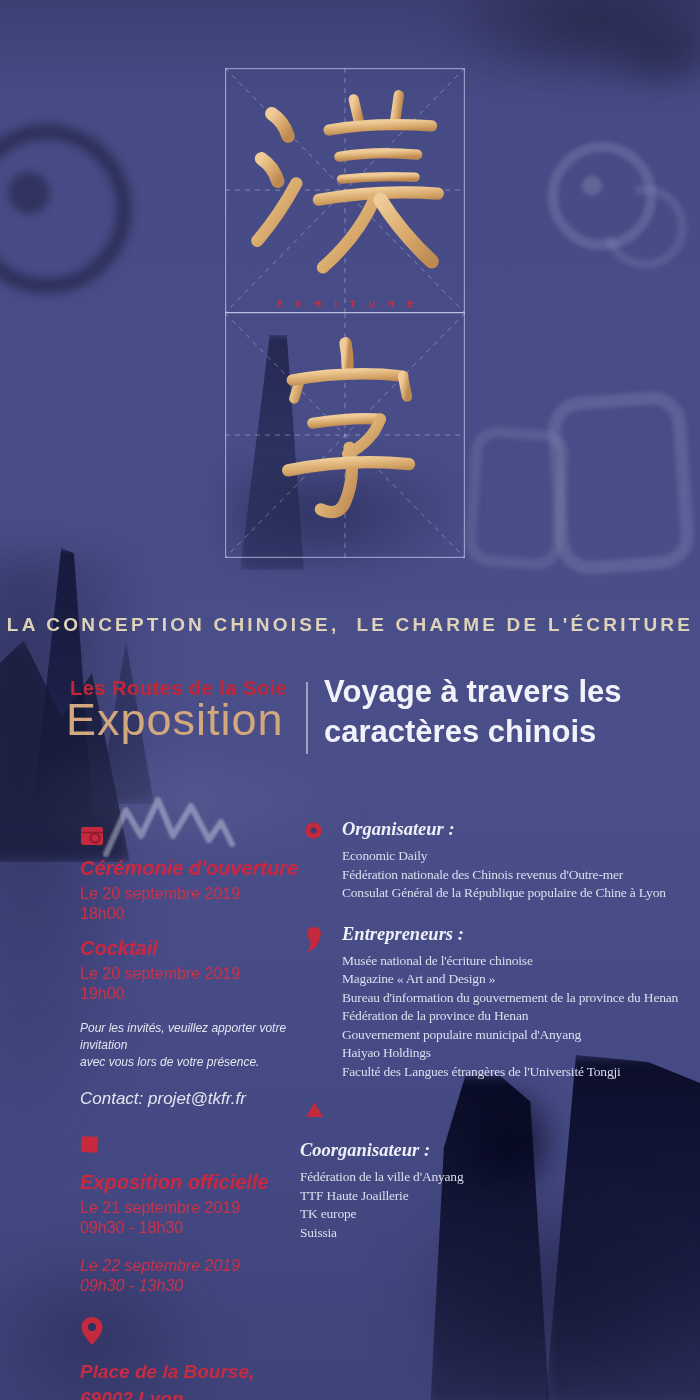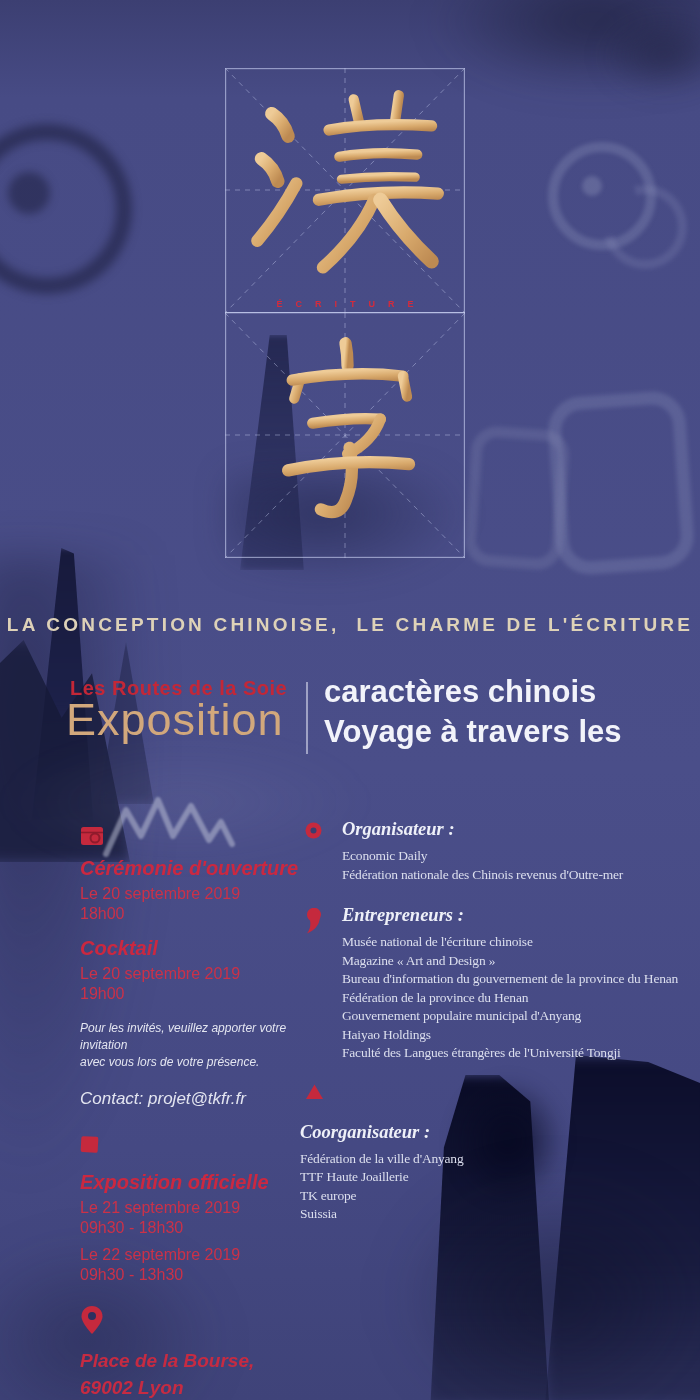--- a/index.html
+++ b/index.html
@@ -31,21 +31,21 @@
   .left-col{position:absolute;left:80px;top:824px;width:255px;z-index:6;}
   .lc-icon{display:block;margin-bottom:6px;}
   .event-name{color:#cb2840;font-size:20px;font-weight:bold;font-style:italic;line-height:24px;}
   .event-date{color:#cb3148;font-size:16px;line-height:21px;margin-top:3px;}
   .event-time{color:#cb3148;font-size:16px;line-height:20px;}
   .event2{margin-top:12px;}
   .note{margin-top:16px;color:#e3e5f0;font-size:12px;font-style:italic;line-height:17px;}
   .contact{margin-top:18px;color:#e3e5f0;font-size:17px;font-style:italic;}
   .stamp-wrap{margin-top:26px;margin-bottom:12px;}
   .session{margin-top:2px;}
-  .session+.session{margin-top:6px;}
+  .session+.session{margin-top:17px;font-style:italic;}
   .pin-wrap{margin-top:20px;margin-bottom:8px;}
   .venue-line{color:#c62b42;font-size:19px;font-weight:bold;font-style:italic;line-height:27px;}
   
   .right-col{position:absolute;left:300px;top:818px;width:392px;z-index:6;font-family:Liberation Serif, serif;}
   .section{display:flex;align-items:flex-start;}
   .sec-icon{width:42px;flex:0 0 42px;padding-top:4px;padding-left:5px;box-sizing:border-box;}
   .sec-heading{color:#eef0f8;font-size:18.5px;font-weight:bold;font-style:italic;line-height:23px;margin-bottom:6px;}
   .sec-item{color:#dcdfee;font-size:13.5px;line-height:18.5px;letter-spacing:-.2px;white-space:nowrap;}
   .sec-gap-lg{margin-top:20px;}
   .sec-gap-md{margin-top:16px;flex-direction:column;}
@@ -144,22 +144,22 @@
       <path d="M52,56 Q55,70 50,82 Q47,90 38,86" stroke-width="6"></path>
       <path d="M22,67 Q52,61 81,64" stroke-width="6"></path>
     </g>
   </svg>
 
   <div class="headline">LA CONCEPTION CHINOISE,  LE CHARME DE L'ÉCRITURE</div>
   <div class="kicker">Les Routes de la Soie</div>
   <div class="big-title">Exposition</div>
   <div class="divider"></div>
   <div class="subtitle">
+    <div>Voyage à travers les</div>
     <div>caractères chinois</div>
-    <div>Voyage à travers les</div>
   </div>
 
   <div class="left-col">
     <span class="lc-icon">
       <svg width="24" height="22" viewBox="0 0 24 22">
         <rect x="1" y="3" width="22" height="18" rx="2.5" fill="#c5293d"></rect>
         <line x1="1" y1="8.5" x2="23" y2="8.5" stroke="#8f1b2c" stroke-width="1.6"></line>
         <circle cx="15" cy="14" r="4.5" fill="none" stroke="#8f1b2c" stroke-width="2"></circle>
       </svg>
     </span>
@@ -221,20 +221,21 @@
       <span class="sec-icon">
         <svg width="17" height="17" viewBox="0 0 17 17">
           <circle cx="8.5" cy="8.5" r="8" fill="#c5293d"></circle>
           <circle cx="8.5" cy="8.5" r="3" fill="#3a3e6e"></circle>
         </svg>
       </span>
       <div>
         <div class="sec-heading">Organisateur :</div>
         <div class="sec-item">Economic Daily</div>
         <div class="sec-item">Fédération nationale des Chinois revenus d'Outre-mer</div>
+        <div class="sec-item">Consulat Général de la République populaire de Chine à Lyon</div>
       </div>
     </div>
 
     <div class="section sec-gap-lg">
       <span class="sec-icon">
         <svg width="17" height="26" viewBox="0 0 17 26">
           <path d="M16,7 A7,7 0 1,0 5,12.5 C6,17.5 5,21.5 2,25.5 C9,22.5 13.5,18 14.5,12 Z" fill="#c5293d"></path>
         </svg>
       </span>
       <div>

